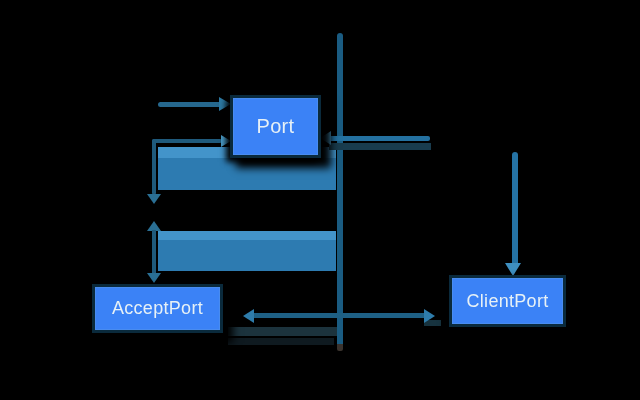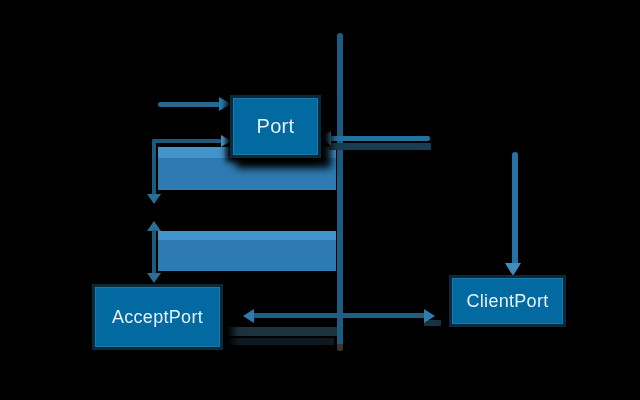--- a/index.html
+++ b/index.html
@@ -46,29 +46,29 @@
   
   #da-line{left:252px;top:313px;width:173px;height:5px;background:#1e6085;z-index:5;}
   #da-headL{left:243px;top:309px;width:0;height:0;border-top:7px solid transparent;border-bottom:7px solid transparent;border-right:11px solid #2e7cab;z-index:5;}
   #da-headR{left:424px;top:309px;width:0;height:0;border-top:7px solid transparent;border-bottom:7px solid transparent;border-left:11px solid #2e7cab;z-index:5;}
   #da-shadow1{left:228px;top:327px;width:110px;height:9px;background:#1c333d;z-index:1;}
   #da-shadow2{left:228px;top:338px;width:106px;height:7px;background:#0f1a20;z-index:1;}
   #da-headR-shadow{left:424px;top:320px;width:17px;height:6px;background:#17333f;z-index:1;}
 
   
   .node{
-    border:3px solid #0a2a3c;background:#0369a1;color:#e7f1f6;
+    border:3px solid #0a2a3c;background:#3b82f6;color:#e7f1f6;
     display:flex;align-items:center;justify-content:center;z-index:6;
     box-shadow:8px 8px 8px 2px #000, -4px 4px 6px #000,
                inset 0 0 0 1px rgba(140,190,215,.18);
     letter-spacing:.3px;
   }
   .node span{position:static;}
   #port-box{left:230px;top:95px;width:91px;height:63px;font-size:20px;}
-  #accept-box{left:92px;top:284px;width:131px;height:66px;font-size:18px;}
+  #accept-box{left:92px;top:284px;width:131px;height:49px;font-size:18px;}
   #client-box{left:449px;top:275px;width:117px;height:52px;font-size:18px;}
 </style>
 </head>
 <body>
 
 <div class="stage">
 
   <div id="lifeline"></div>
   <div id="lifeline-foot"></div>
 

